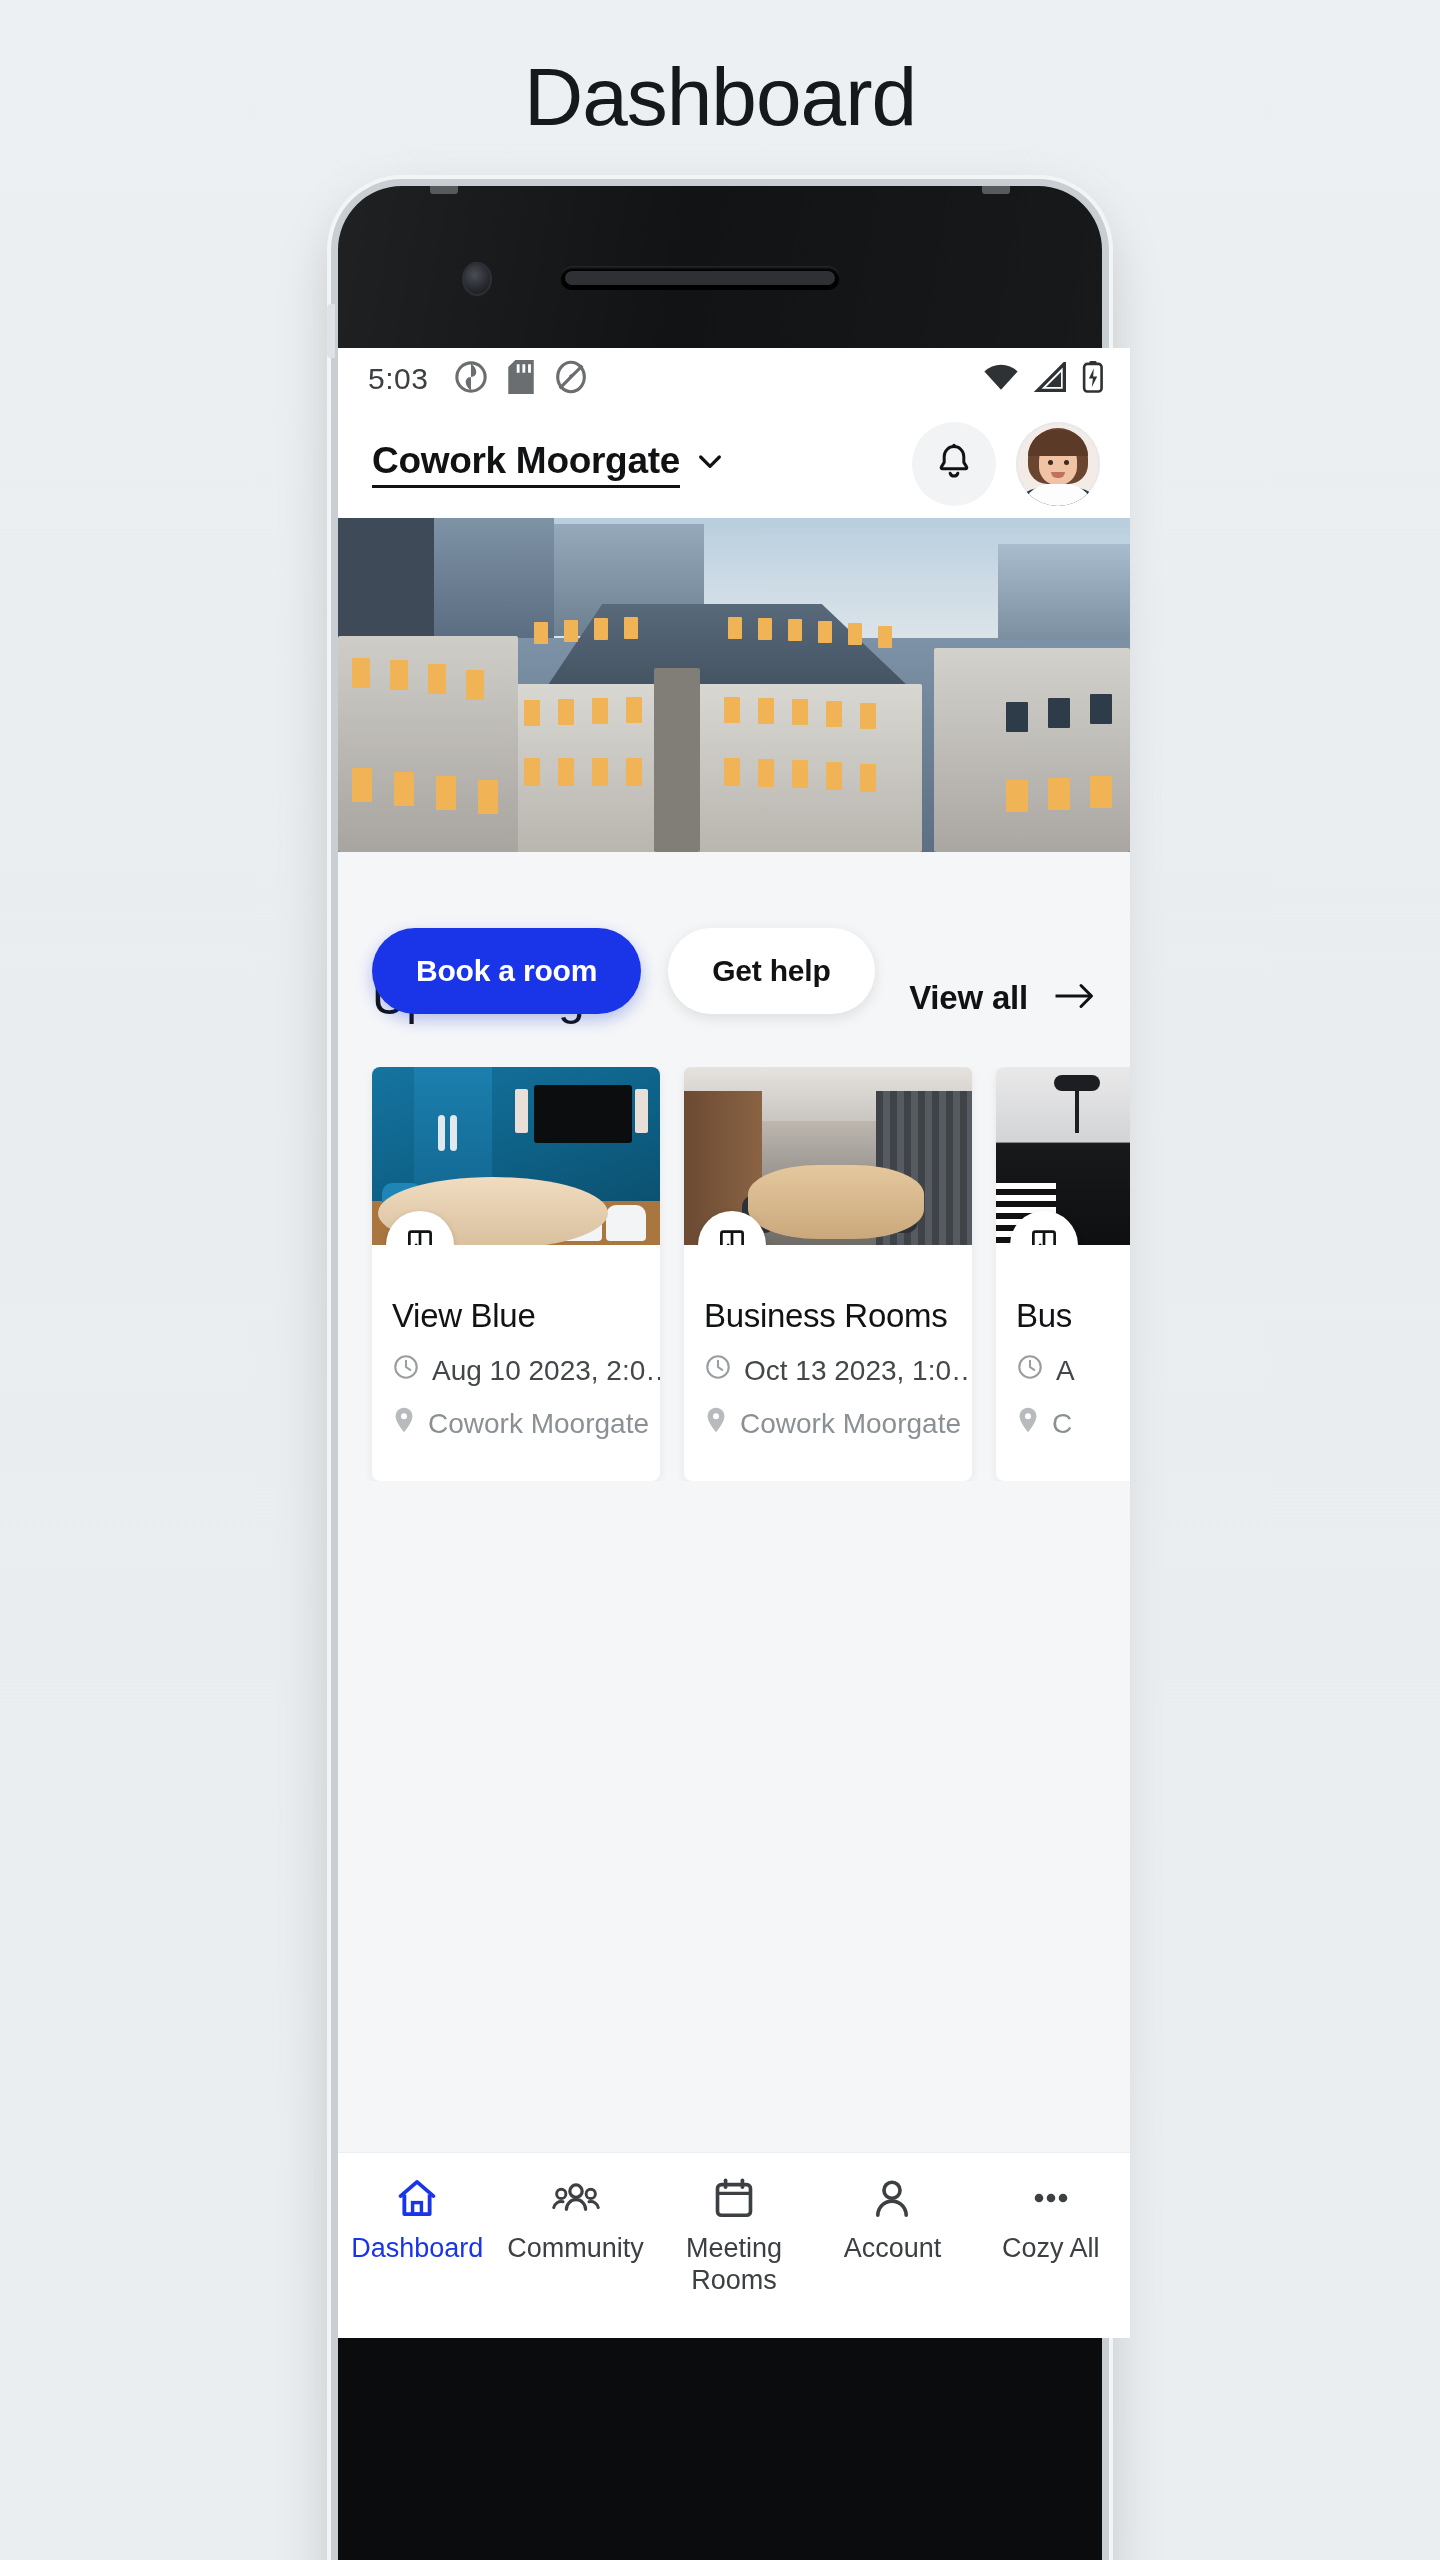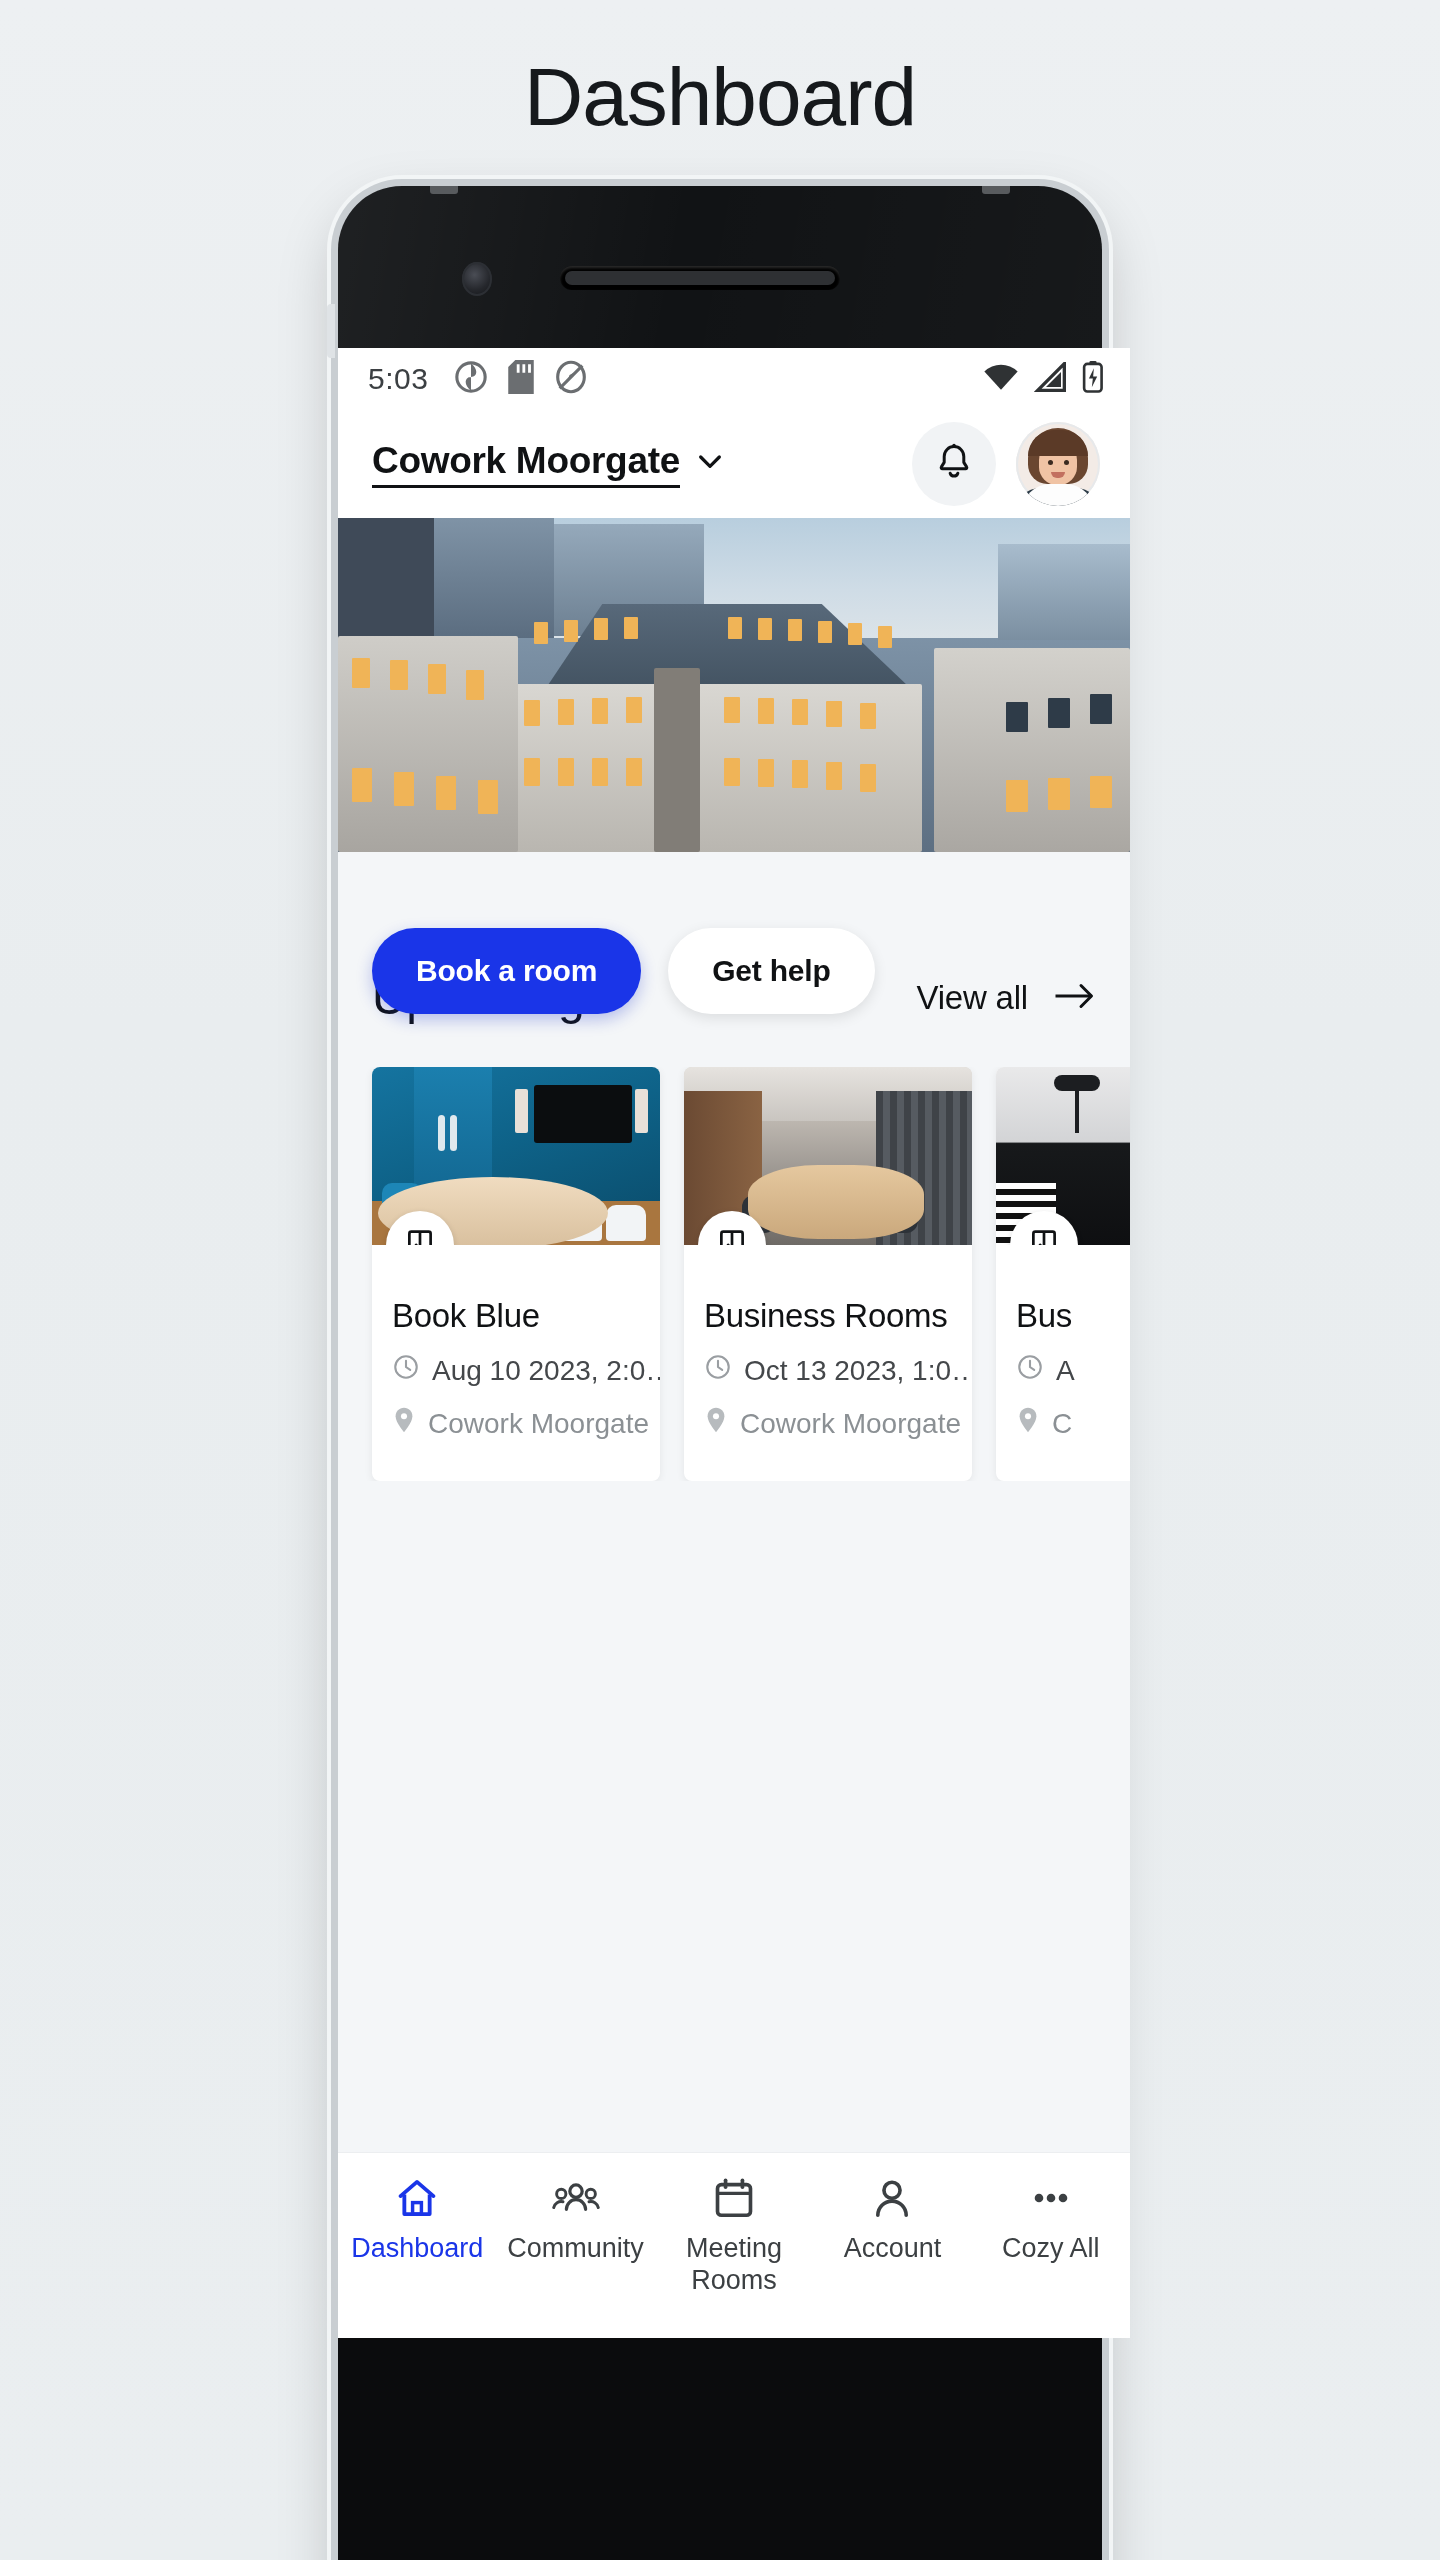--- a/index.html
+++ b/index.html
@@ -183,21 +183,21 @@
     padding-top: 118px;
     height: 100%;
   }
   .section-head {
     display: flex; align-items: center;
     padding: 0 34px;
     margin-bottom: 42px;
   }
   .section-title { font-size: 48px; font-weight: 400; color: #101214; letter-spacing: -.5px;}
   .sh-spacer { flex: 1; }
-  .view-all { font-size: 33px; color: #101214; margin-right: 26px; letter-spacing:-.2px;}
+  .view-all { font-size: 33px; color: #101214; margin-right: 26px; letter-spacing:-.2px;font-weight:bold;}
 
   
   .cards {
     display: flex;
     gap: 24px;
     padding-left: 34px;
     overflow: hidden;
   }
   .card {
     flex: 0 0 auto;
@@ -487,21 +487,21 @@
             </div>
             <div class="door-badge">
               <svg width="34" height="34" viewBox="0 0 24 24">
                   <rect x="4.5" y="2.6" width="15" height="18.8" rx="1.4" fill="none" stroke="#101214" stroke-width="1.9"></rect>
                   <line x1="12" y1="2.6" x2="12" y2="21.4" stroke="#101214" stroke-width="1.9"></line>
                   <circle cx="9.3" cy="12" r="1.1" fill="#101214"></circle>
                 </svg>
             </div>
           </div>
           <div class="card-body">
-            <div class="card-title">Book Blue</div>
+            <div class="card-title">View Blue</div>
             <div class="card-meta">
               <span>
                 <svg width="28" height="28" viewBox="0 0 24 24">
                     <circle cx="12" cy="12" r="9.2" fill="none" stroke="#9a9ea2" stroke-width="1.8"></circle>
                     <path d="M12 6.6 V12 L15.6 14.4" fill="none" stroke="#9a9ea2" stroke-width="1.8" stroke-linecap="round"></path>
                   </svg>
               </span>
               <span>Aug 10 2023, 2:0…</span>
             </div>
             <div class="card-meta loc">

